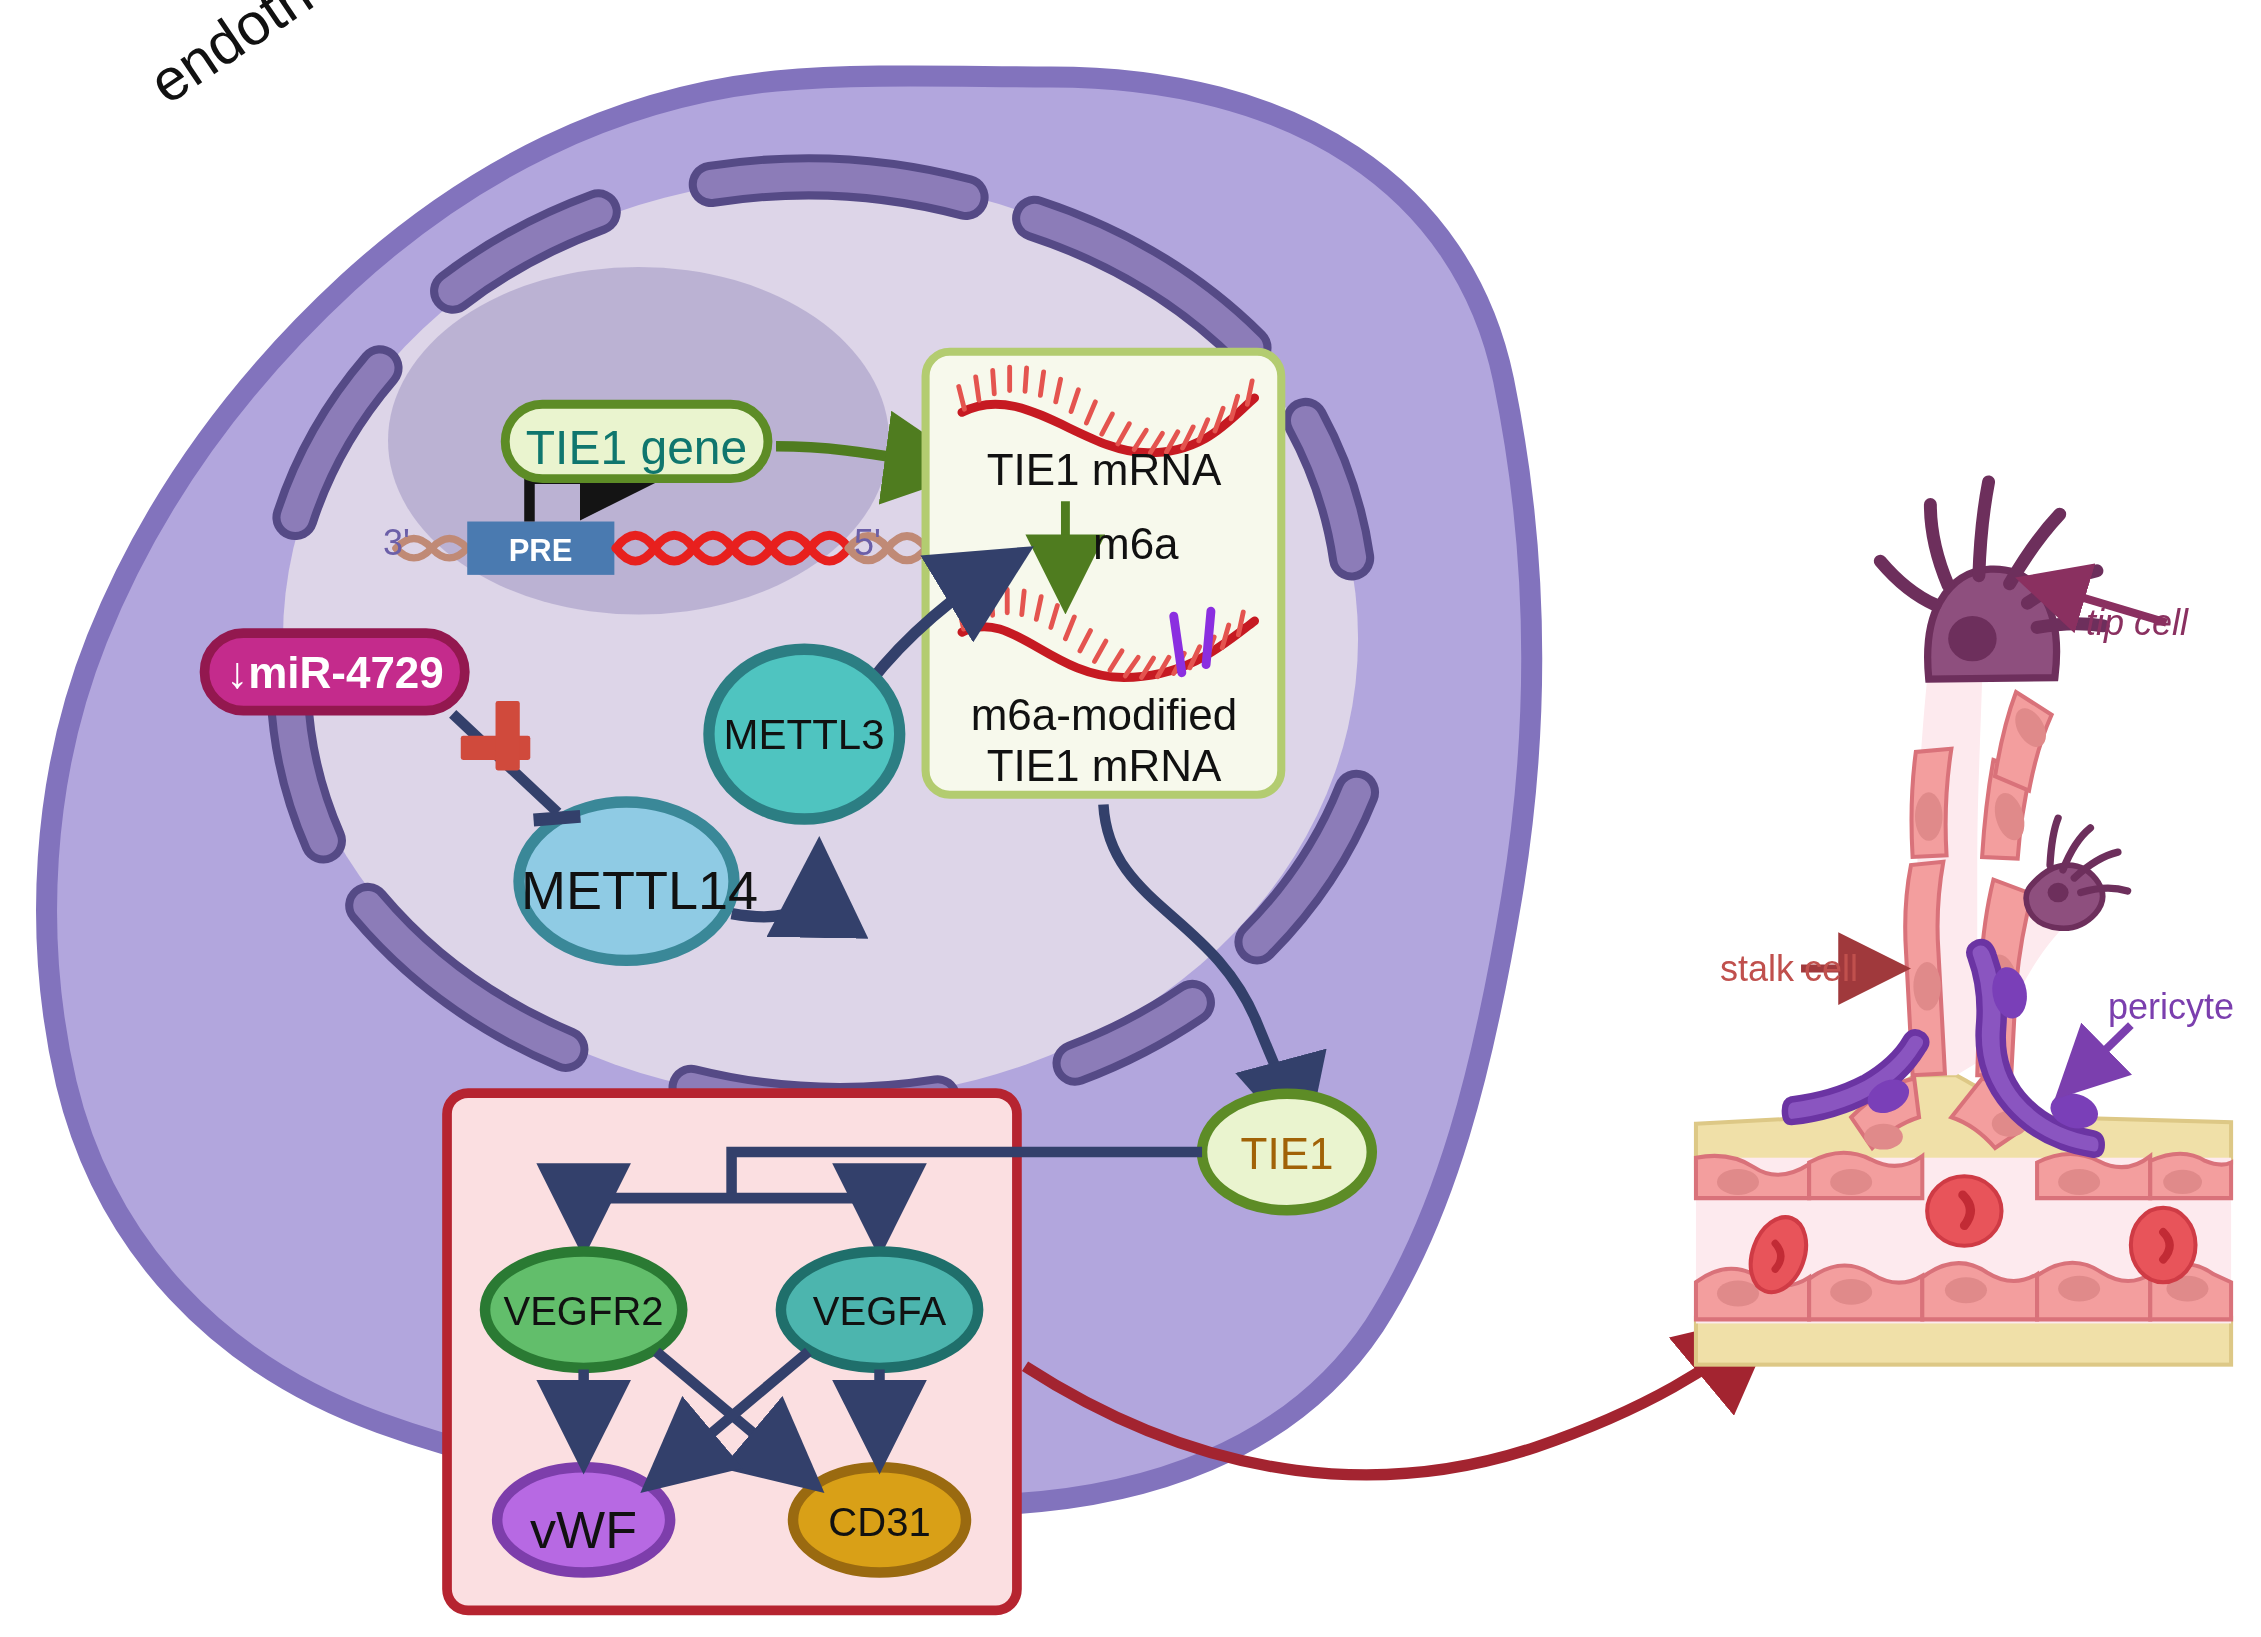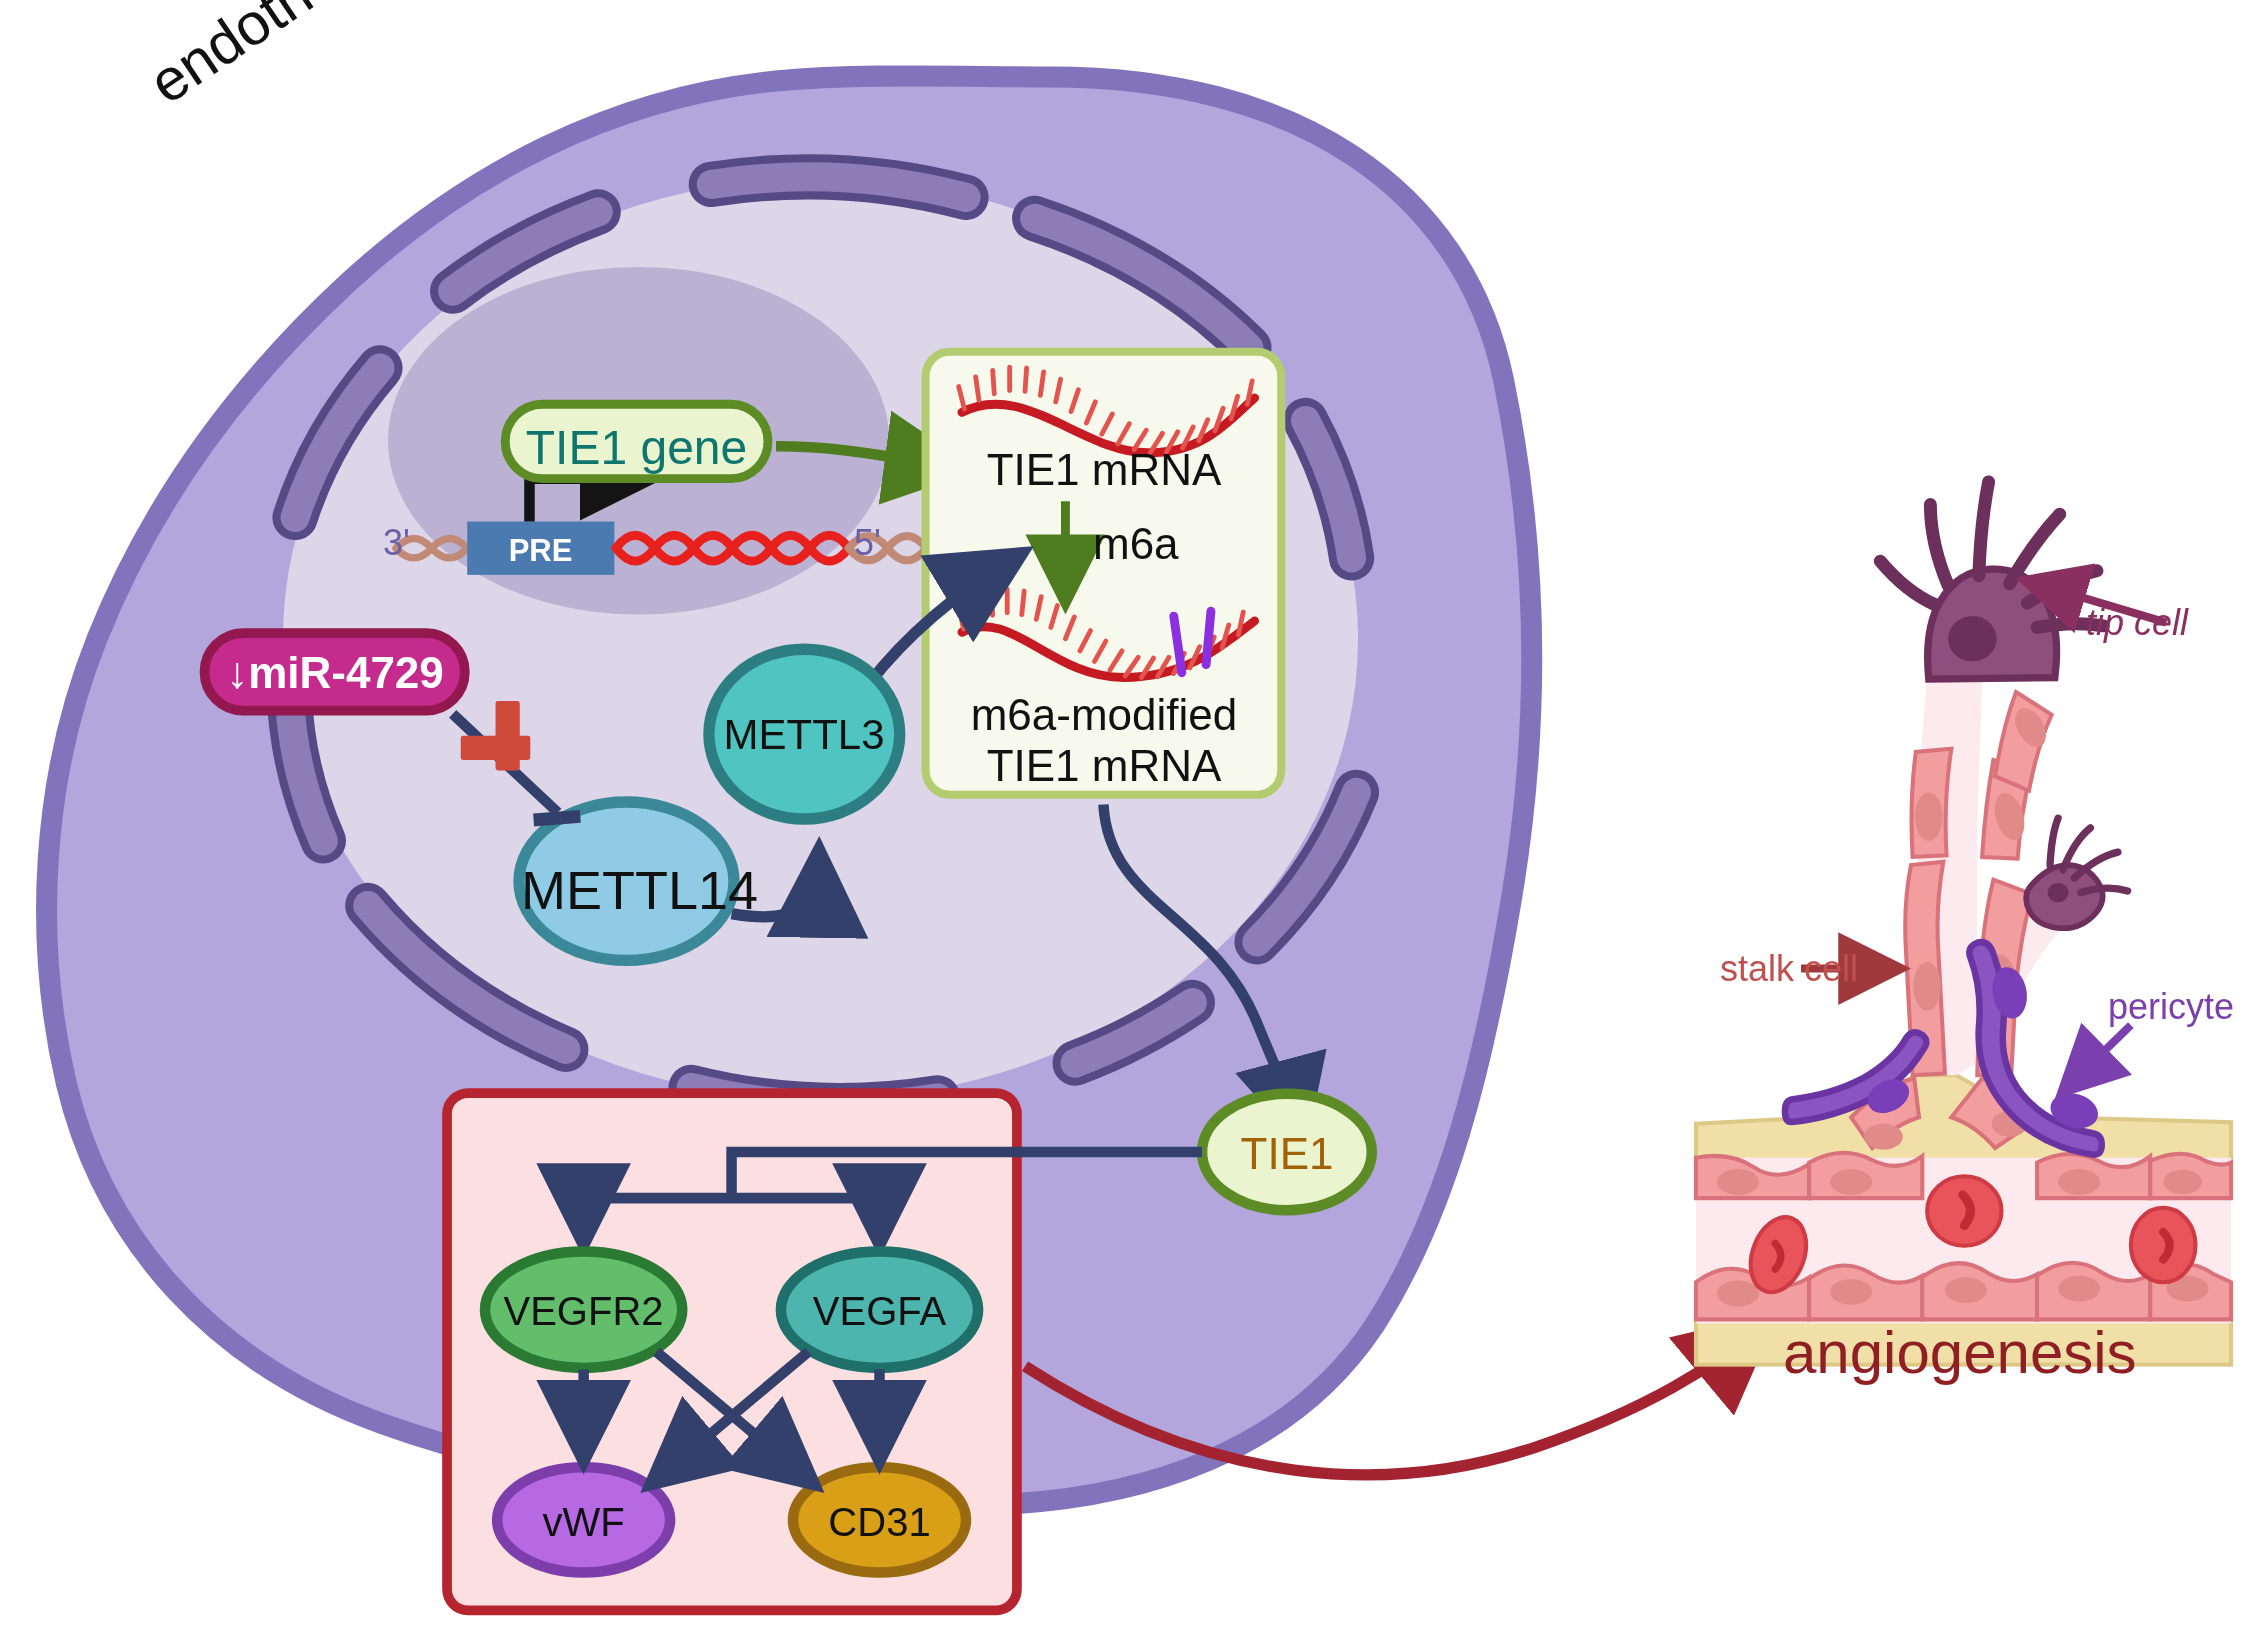--- a/index.html
+++ b/index.html
@@ -353,26 +353,25 @@
 <div class="lbl" style="left:707px;top:711px;width:194px;text-align:center;font-size:42px;color:#111;">METTL3</div>
 
 <div class="lbl" style="left:521px;top:859px;width:210px;text-align:center;font-size:54px;color:#111;">METTL14</div>
 
 <div class="lbl" style="left:1202px;top:1129px;width:170px;text-align:center;font-size:44px;color:#a16207;">TIE1</div>
 
 <div class="lbl" style="left:485px;top:1289px;width:197px;text-align:center;font-size:40px;color:#111;">VEGFR2</div>
 
 <div class="lbl" style="left:781px;top:1289px;width:197px;text-align:center;font-size:40px;color:#111;">VEGFA</div>
 
-<div class="lbl" style="left:497px;top:1500px;width:173px;text-align:center;font-size:40px;color:#111;">vWF</div>
+<div class="lbl" style="left:497px;top:1500px;width:173px;text-align:center;font-size:52px;color:#111;">vWF</div>
 
 <div class="lbl" style="left:793px;top:1500px;width:173px;text-align:center;font-size:40px;color:#111;">CD31</div>
 
 <div class="lbl" style="left:2086px;top:602px;font-size:36px;color:#8a3060;font-style:italic;">tip cell</div>
 
 <div class="lbl" style="left:1720px;top:948px;font-size:36px;color:#c0504d;">stalk cell</div>
 
 <div class="lbl" style="left:2108px;top:986px;font-size:36px;color:#7b3fae;">pericyte</div>
 
-<div class="lbl" style="left:1783px;top:1318px;font-size:60px;color:#8f1f23;">angiogenesis</div>
 
 </div>
 
 
 </body></html>

